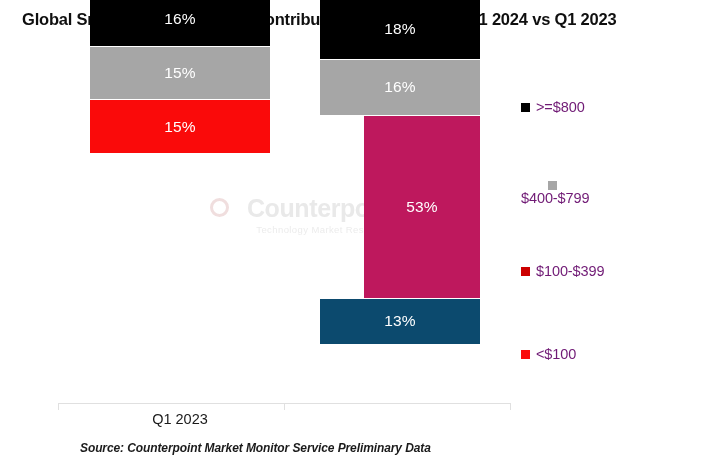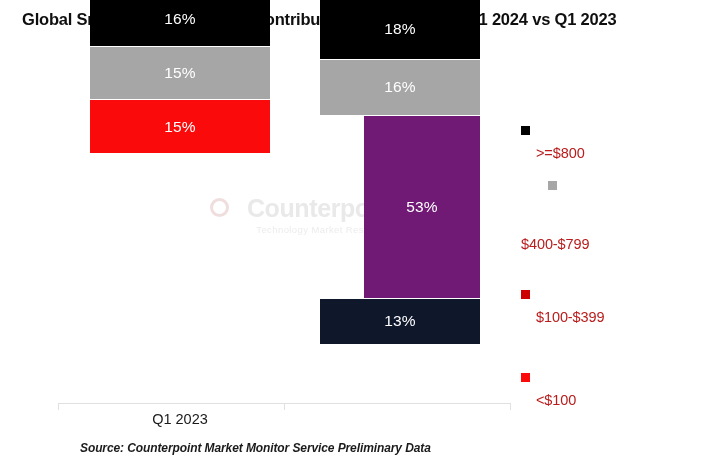--- a/index.html
+++ b/index.html
@@ -138,23 +138,22 @@
     white-space: nowrap;
   }
   .legend-swatch {
     width: 9px;
     height: 9px;
     flex: 0 0 auto;
     margin-right: 6px;
   }
   .legend-text {
     font-size: 14.5px;
-    color: #b91c1c;
+    color: #701a75;
     letter-spacing: -0.1px;
-    margin-top: 46px;
   }
 
   
   #source-note {
     position: absolute;
     left: 80px;
     top: 441px;
     font-size: 12px;
     font-style: italic;
     color: #1a1a1a;
@@ -194,24 +193,24 @@
       </div>
     </div>
 
     <div class="bar-stack" id="bar-q1-2024" style="left:320px; width:160px; height:346px;">
       <div class="segment" style="height:18%; background:#000000;">
         <span class="seg-label">18%</span>
       </div>
       <div class="segment" style="height:16%; background:#a6a6a6;">
         <span class="seg-label">16%</span>
       </div>
-      <div class="segment" style="height:53%; background:#701a75;margin-left:44px;">
+      <div class="segment" style="height:53%; background:#be185d;margin-left:44px;">
         <span class="seg-label">53%</span>
       </div>
-      <div class="segment" style="height:13%; background:#0f172a;">
+      <div class="segment" style="height:13%; background:#0c4a6e;">
         <span class="seg-label">13%</span>
       </div>
     </div>
 
     <div class="cat-label" style="left:90px; width:180px;">Q1 2023</div>
 
   </div>
 
   <div id="legend">
 

